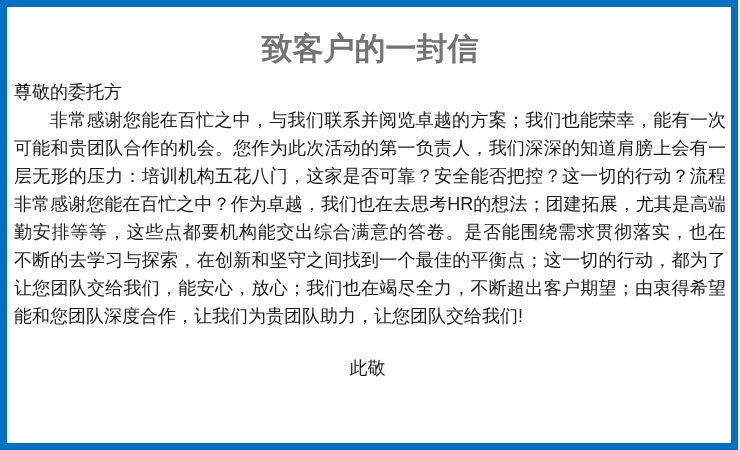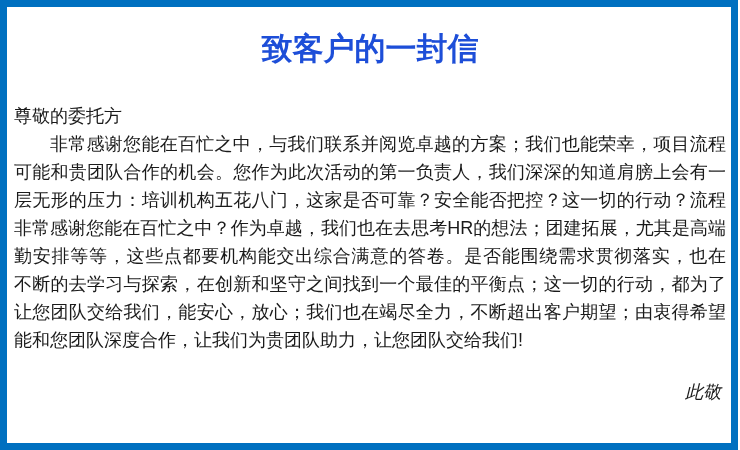--- a/index.html
+++ b/index.html
@@ -27,65 +27,63 @@
   }
   .title {
     position: absolute;
     top: 30px;
     left: 0;
     width: 100%;
     text-align: center;
     font-size: 31px;
     line-height: 38px;
     font-weight: bold;
-    color: #1d4ed8;
+    color: #737373;
   }
   .letter-body {
     position: absolute;
     top: 78px;
     left: 14px;
     right: 14px;
     color: #1a1a1a;
     font-size: 18px;
     line-height: 28px;
-    margin-top: 24px;
   }
   .line {
     height: 28px;
     overflow: hidden;
   }
   .line.indent {
     text-indent: 2em;
   }
   .line.justify {
     text-align: justify;
     text-align-last: justify;
     text-justify: inter-character;
   }
   .closing {
     margin-top: 24px;
     height: 28px;
     line-height: 28px;
-    text-align: right;
+    text-align: center;
     padding-right: 5px;
-    font-style: italic;
   }
 </style>
 </head>
 <body>
 
 <div class="page">
   <div class="frame" style="border-color: rgb(0, 112, 192);"></div>
 
   <div class="title">致客户的一封信</div>
 
   <div class="letter-body" style="color: rgb(26, 26, 26);">
     <div id="lines">
         <div class="line">尊敬的委托方</div>
-        <div class="line indent justify">非常感谢您能在百忙之中，与我们联系并阅览卓越的方案；我们也能荣幸，项目流程</div>
+        <div class="line indent justify">非常感谢您能在百忙之中，与我们联系并阅览卓越的方案；我们也能荣幸，能有一次</div>
         <div class="line justify">可能和贵团队合作的机会。您作为此次活动的第一负责人，我们深深的知道肩膀上会有一</div>
         <div class="line justify">层无形的压力：培训机构五花八门，这家是否可靠？安全能否把控？这一切的行动？流程</div>
         <div class="line justify">非常感谢您能在百忙之中？作为卓越，我们也在去思考HR的想法；团建拓展，尤其是高端</div>
         <div class="line justify">勤安排等等，这些点都要机构能交出综合满意的答卷。是否能围绕需求贯彻落实，也在</div>
         <div class="line justify">不断的去学习与探索，在创新和坚守之间找到一个最佳的平衡点；这一切的行动，都为了</div>
         <div class="line justify">让您团队交给我们，能安心，放心；我们也在竭尽全力，不断超出客户期望；由衷得希望</div>
         <div class="line">能和您团队深度合作，让我们为贵团队助力，让您团队交给我们!</div>
       </div>
     <div class="closing">此敬</div>
   </div>

